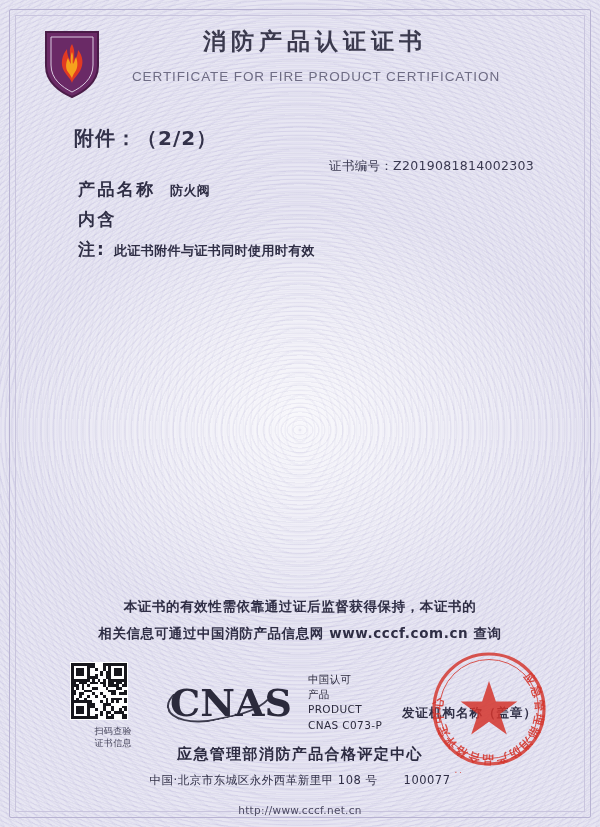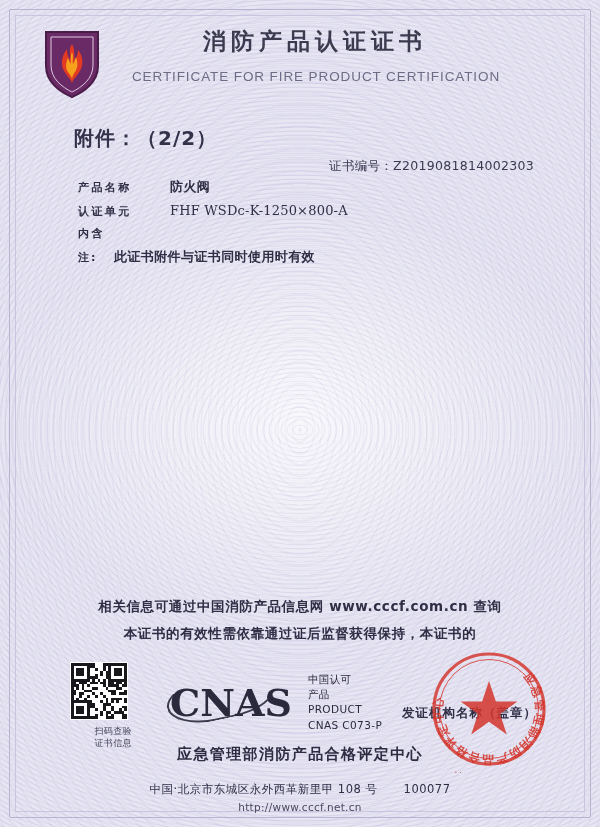--- a/index.html
+++ b/index.html
@@ -109,21 +109,21 @@
     top: 178px;
     width: 470px;
   }
   .field-row {
     display: flex;
     align-items: baseline;
     margin-bottom: 7px;
     font-family: "DejaVu Sans", sans-serif;
   }
   .field-label {
-    font-size: 11px;
+    font-size: 17px;
     font-weight: 700;
     color: #2f2e45;
     letter-spacing: 2.4px;
     width: 92px;
     flex: none;
   }
   .field-value {
     font-size: 13px;
     color: #2f2e45;
     font-weight: 700;
@@ -258,28 +258,28 @@
     text-align: center;
     font-family: "DejaVu Sans", sans-serif;
   }
   .org-name {
     font-size: 15px;
     font-weight: 700;
     color: #2d2c42;
     letter-spacing: 1.4px;
   }
   .org-addr {
-    margin-top: 18px;
+    margin-top: 9px;
     font-size: 11.5px;
     color: #2f2e45;
     letter-spacing: 0.5px;
   }
   .org-addr .zip { margin-left: 22px; }
   .org-url {
-    margin-top: 4px;
+    margin-top: 16px;
     font-size: 10.5px;
     color: #4a4860;
     letter-spacing: 0.3px;
   }
 </style>
 </head>
 <body>
 
 <div class="page">
   <div class="border-outer"></div>
@@ -307,35 +307,31 @@
 
     <div class="attach">附件：（2/2）</div>
     <div class="cert-no">证书编号：Z2019081814002303</div>
 
     <div class="fields">
       <div class="field-row">
         <span class="field-label">产品名称</span>
         <span class="field-value">防火阀</span>
       </div>
       <div class="field-row">
-        <span class="field-label">认证单元</span>
-        <span class="field-value mono">FHF  WSDc-K-1250×800-A</span>
-      </div>
-      <div class="field-row">
         <span class="field-label">内含</span>
       </div>
       <div class="field-row note-row">
         <span class="field-label">注:</span>
         <span class="field-value">此证书附件与证书同时使用时有效</span>
       </div>
     </div>
 
     <div class="statements">
+      <div class="line">本证书的有效性需依靠通过证后监督获得保持，本证书的</div>
       <div class="line">相关信息可通过中国消防产品信息网 www.cccf.com.cn 查询</div>
-      <div class="line">本证书的有效性需依靠通过证后监督获得保持，本证书的</div>
     </div>
 
     <div class="qr-wrap">
       <div class="qr">
         <div class="qr-grid" id="qr-grid">
             <i class="on"></i>
             <i class="on"></i>
             <i class="on"></i>
             <i class="on"></i>
             <i class="on"></i>

